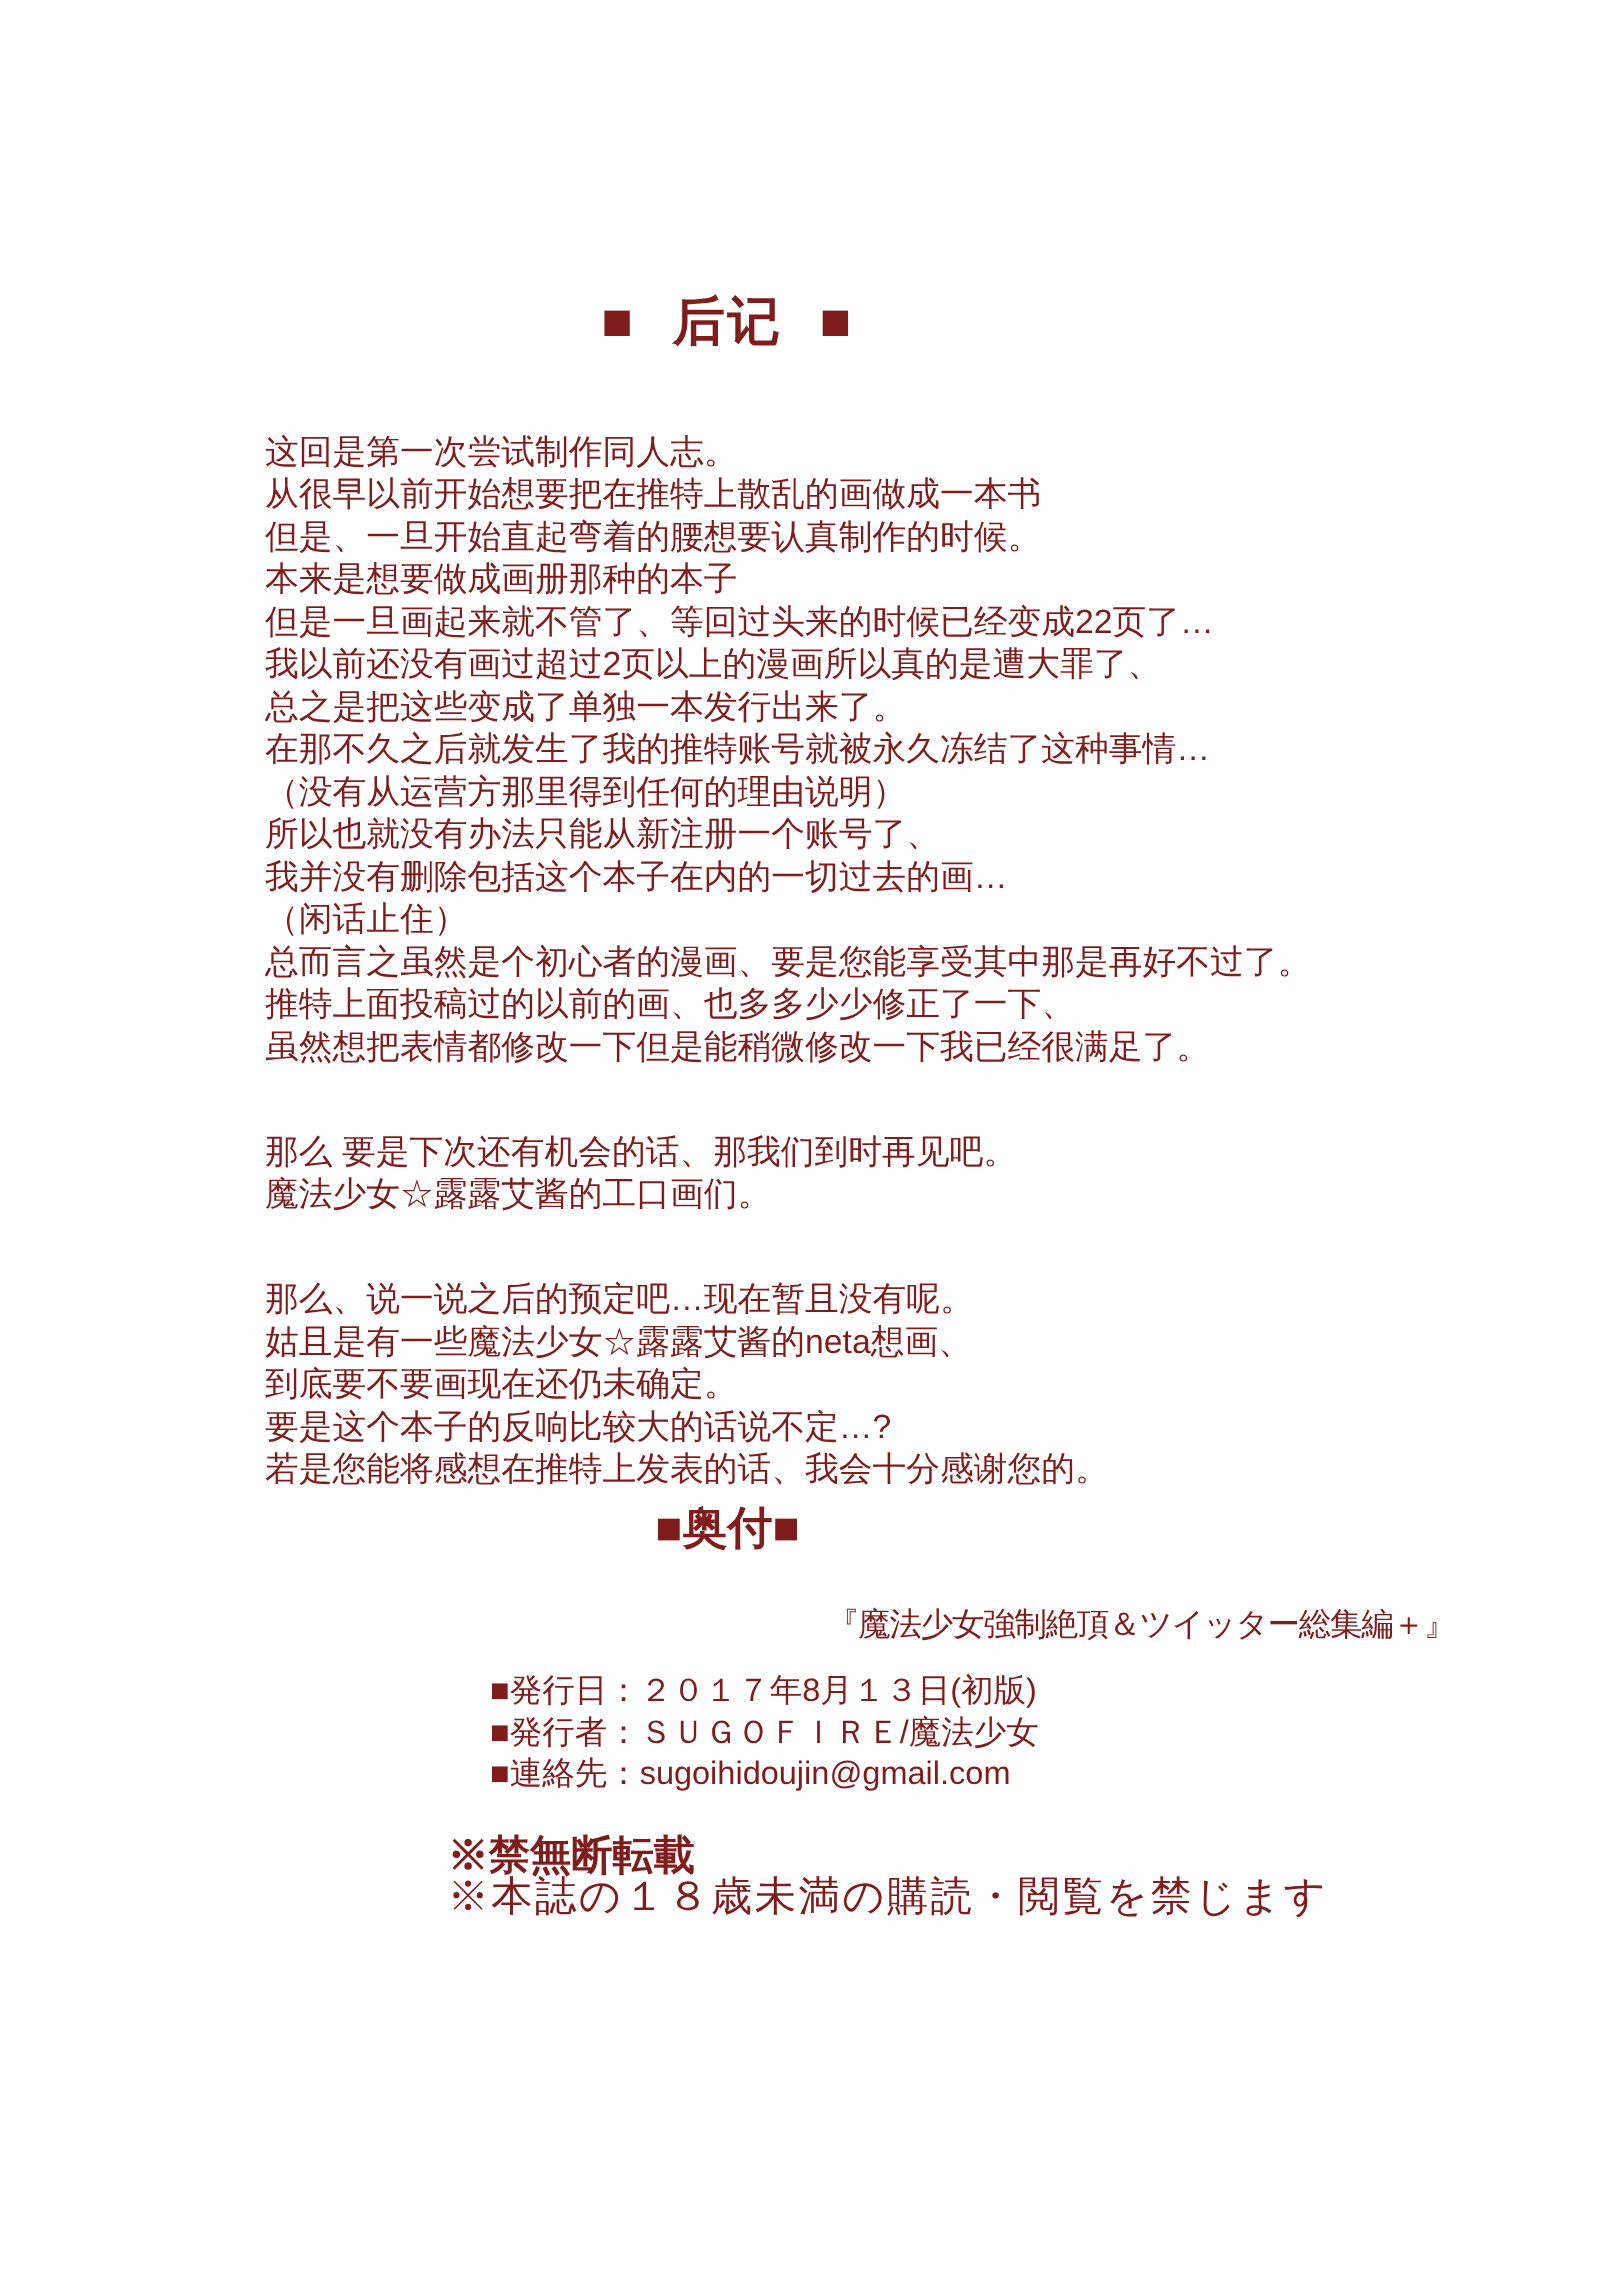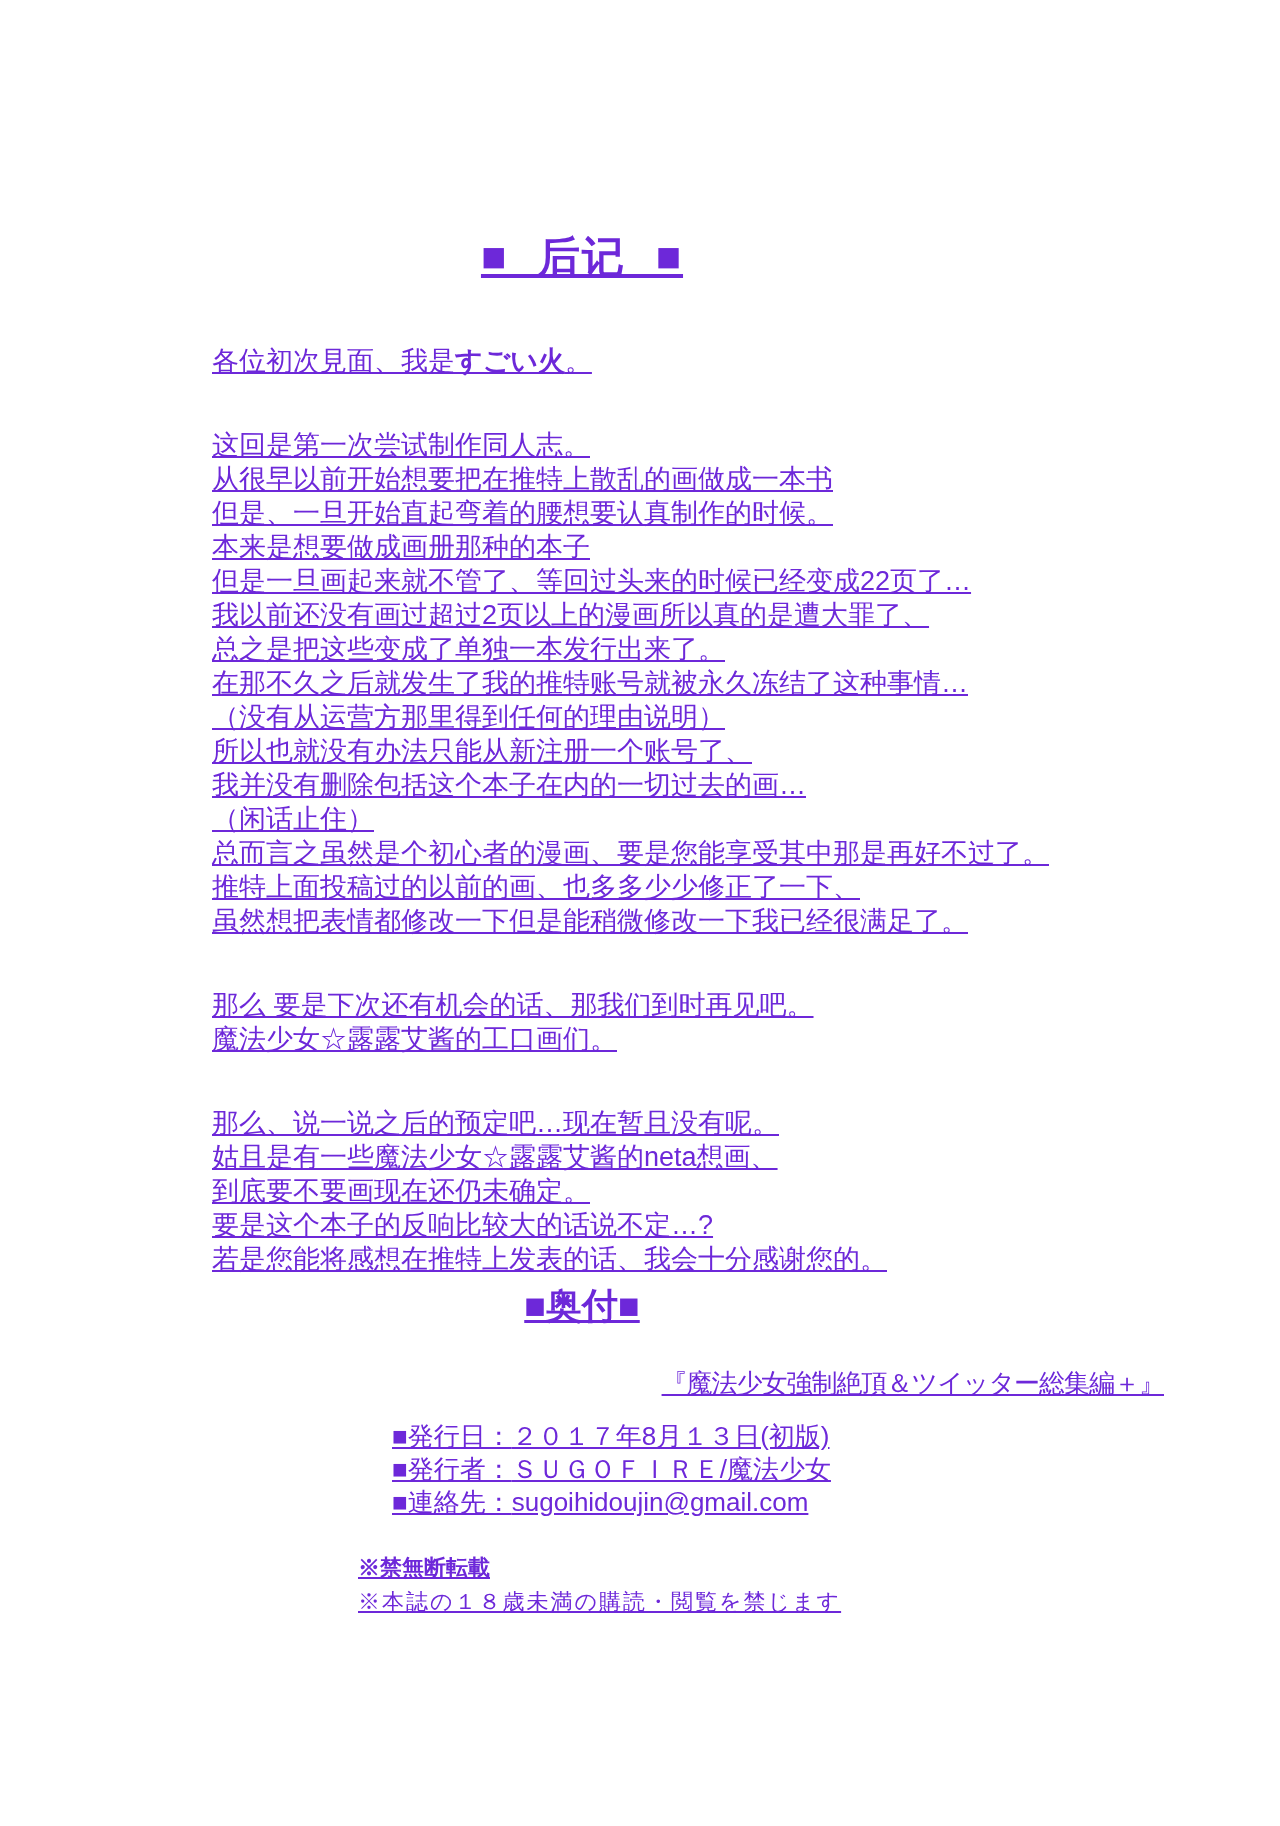--- a/index.html
+++ b/index.html
@@ -5,24 +5,23 @@
   html, body {
     margin: 0;
     padding: 0;
     background: #ffffff;
   }
   .page {
     position: relative;
     width: 1164px;
     height: 1826px;
     background: #ffffff;
-    color: #6d28d9;
+    color: #7f1d1d;
     font-family: "Liberation Sans", sans-serif;
     overflow: hidden;
-    text-decoration: underline;
   }
   .afterword-title {
     margin: 0;
     padding-top: 234px;
     text-align: center;
     font-size: 42px;
     line-height: 46px;
     font-weight: bold;
     word-spacing: 16px;
     letter-spacing: 2px;
@@ -59,40 +58,39 @@
   .colophon-entries {
     margin: 22px 0 15px 392px;
     font-size: 26px;
     line-height: 33px;
   }
   .colophon-entry {
     white-space: nowrap;
   }
   .colophon-notes {
     margin: 32px 0 0 358px;
-    font-size: 22px;
+    font-size: 33px;
     line-height: 34px;
   }
   .note-no-reprint {
     font-weight: bold;
   }
   .note-age-restriction {
     font-family: "Liberation Serif", serif;
     letter-spacing: 2px;
   }
 </style>
 </head>
 <body>
 
 <div class="page">
 
   <h1 class="afterword-title">■ 后记 ■</h1>
 
   <div class="afterword-body">
-    <p><span>各位初次見面、我是</span><span class="author-name">すごい火</span><span>。</span></p>
 
     <p>这回是第一次尝试制作同人志。
 从很早以前开始想要把在推特上散乱的画做成一本书
 但是、一旦开始直起弯着的腰想要认真制作的时候。
 本来是想要做成画册那种的本子
 但是一旦画起来就不管了、等回过头来的时候已经变成22页了…
 我以前还没有画过超过2页以上的漫画所以真的是遭大罪了、
 总之是把这些变成了单独一本发行出来了。
 在那不久之后就发生了我的推特账号就被永久冻结了这种事情…
 （没有从运营方那里得到任何的理由说明）

